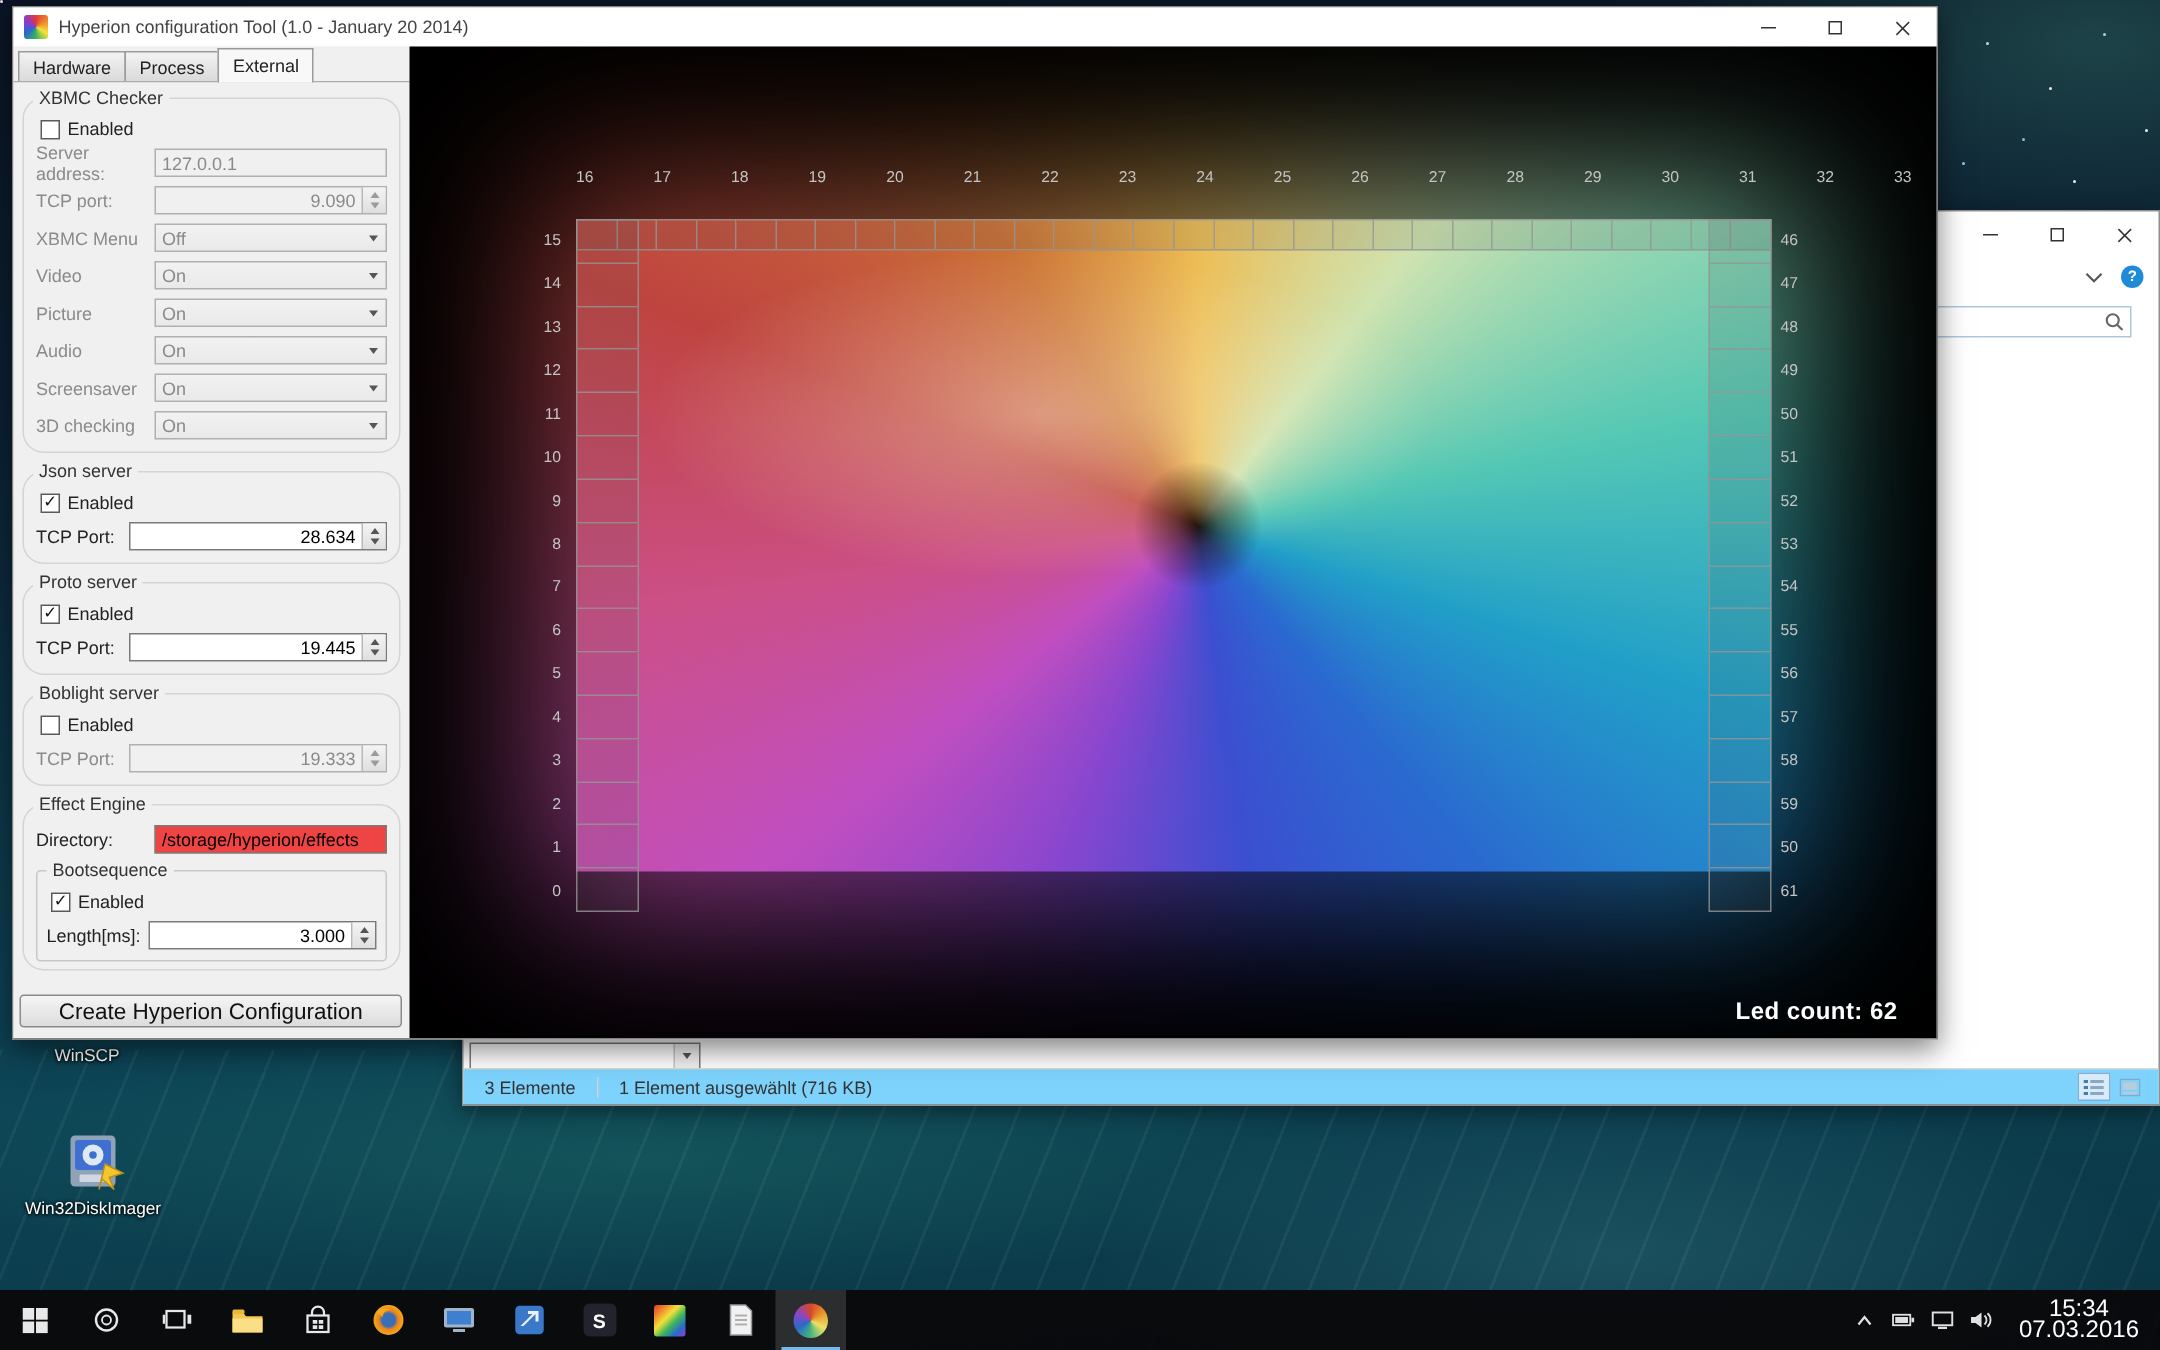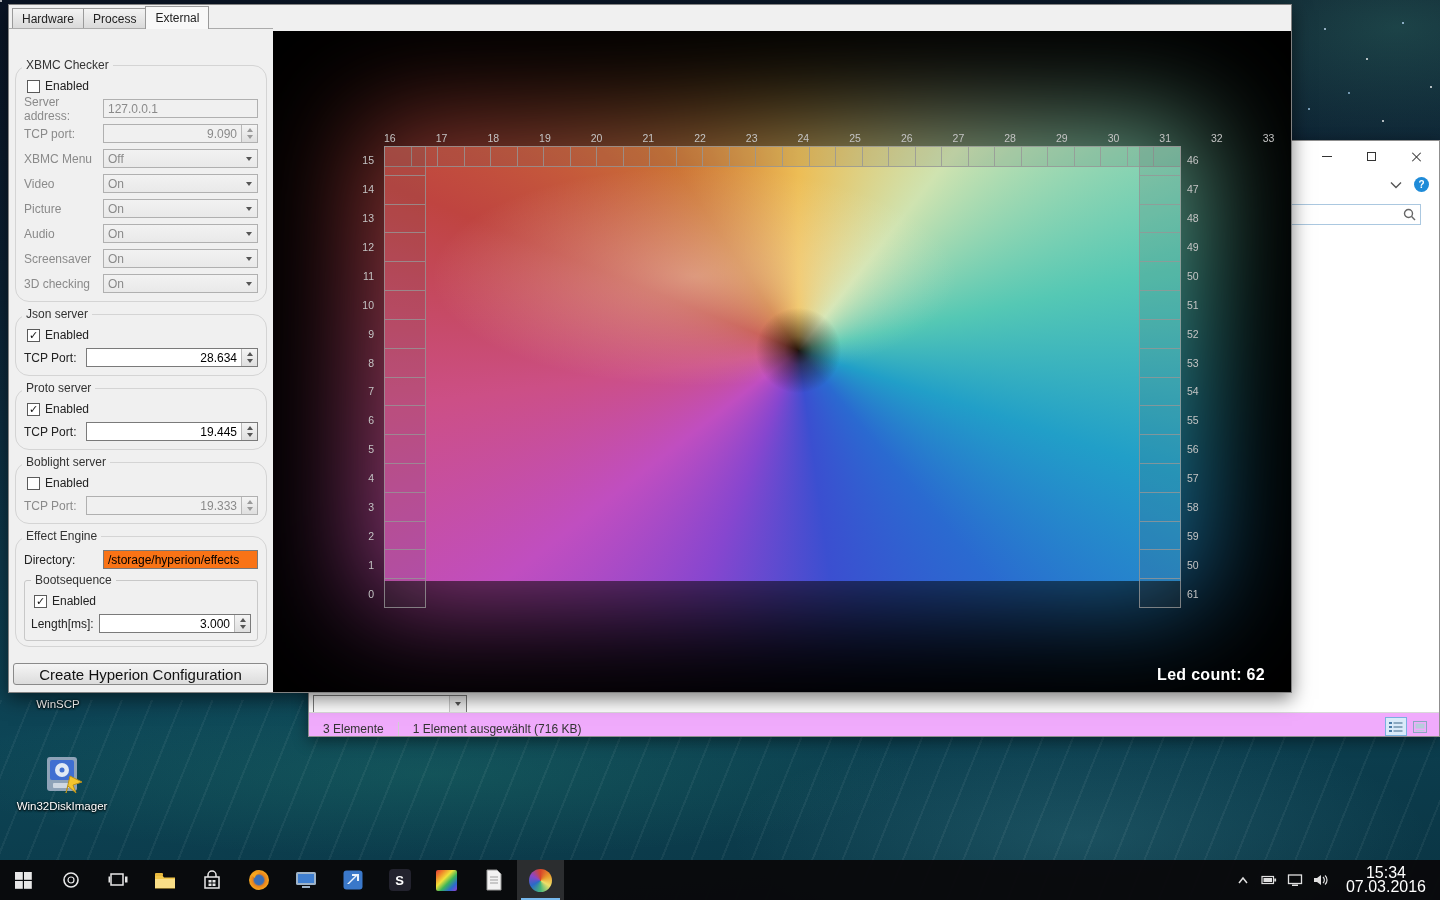--- a/index.html
+++ b/index.html
@@ -46,21 +46,21 @@
   .help-badge { width:15px; height:15px; border-radius:50%; background:#1f8bd8; color:#fff; font-size:10px;
     display:flex; align-items:center; justify-content:center; font-weight:bold; }
   .ex-search { position:absolute; top:63px; right:18px; width:254px; height:21px; border:1px solid #abc8e0;
     background:#fff; display:flex; align-items:center; padding:0 4px; }
   .ex-search input { flex:1; border:none; outline:none; font-size:12px; color:#333; font-family:"Liberation Sans",sans-serif; background:transparent; }
   .ex-combo { position:absolute; left:4px; top:554px; width:154px; height:18px; border:1px solid #7a7a7a; background:#fff; display:flex; }
   .ex-combo .spacer { flex:1; }
   .ex-combo .dropbtn { width:17px; border-left:1px solid #c8c8c8; background:#f0f0f0; display:flex; align-items:center; justify-content:center; }
   .caret-down { width:0; height:0; border-left:3.5px solid transparent; border-right:3.5px solid transparent; border-top:4px solid #555; }
   .ex-status { position:absolute; left:0; right:0; bottom:0; height:24px; border-top:1px solid #d9d9d9;
-    display:flex; align-items:flex-end; font-size:12px; color:#333; padding:0 8px 0 14px; background:#f0abfc; }
+    display:flex; align-items:center; font-size:12px; color:#333; padding:0 8px 0 14px; background:#7dd3fc; }
   .ex-status .sep { width:1px; height:14px; background:#d0d0d0; margin:0 14px; }
   .viewbtns { margin-left:auto; display:flex; gap:2px; }
   .viewbtn { width:22px; height:19px; display:flex; align-items:center; justify-content:center; border:1px solid transparent; }
   .viewbtn.active { background:#d9eaf9; border-color:#7ab0e0; }
 
   
   .hyp { position:absolute; z-index:3; left:8px; top:4px; width:1284px; height:689px;
     background:#f0f0f0; border:1px solid #828282; box-shadow:0 6px 18px rgba(0,0,0,.5); }
   .hyp-titlebar { height:26px; background:#fff; display:flex; align-items:center; padding-left:7px; gap:7px; }
   .hyp-appicon { width:16px; height:16px; border-radius:2px;
@@ -78,21 +78,21 @@
   .frow { display:flex; align-items:center; height:25px; }
   .chkrow { height:20px;align-items:center; }
   .lbl { width:79px; font-size:12px; color:#222; flex-shrink:0; }
   .lbl.w62 { width:62px; } .lbl.w68 { width:68px; }
   .dim { color:#8a8a8a; }
   .chk { width:13px; height:13px; border:1px solid #5a5a5a; background:#fff; margin:0 5px 0 3px;
     display:flex; align-items:center; justify-content:center; flex-shrink:0; }
   .chk .chkmark { display:none; font-size:11px; line-height:11px; color:#111; }
   .chk.checked .chkmark { display:block; }
   .chklbl { font-size:12px; color:#222; }
-  .txt { flex:1; height:19px; border:1px solid #7a7a7a; background:#f97316; font-size:12px; color:#000;
+  .txt { flex:1; height:19px; border:1px solid #7a7a7a; background:#ef4444; font-size:12px; color:#000;
     padding:0 4px; font-family:"Liberation Sans",sans-serif; min-width:0; }
   .txt.disabled { background:#f0f0f0; border-color:#b0b0b0; color:#8a8a8a; }
   .spin { flex:1; height:19px; border:1px solid #7a7a7a; background:#fff; display:flex; align-items:stretch; }
   .spin.disabled { background:#f0f0f0; border-color:#b0b0b0; }
   .spinval { flex:1; font-size:12px; color:#000; display:flex; align-items:center; justify-content:flex-end; padding-right:4px; }
   .spin.disabled .spinval { color:#8a8a8a; }
   .spinbtns { width:16px; border-left:1px solid #b8b8b8; background:linear-gradient(#f4f4f4,#dfdfdf);
     display:flex; flex-direction:column; align-items:center; justify-content:space-evenly; }
   .sa { display:block; width:0; height:0; }
   .sa.up { border-left:3px solid transparent; border-right:3px solid transparent; border-bottom:4px solid #555; }
@@ -118,21 +118,21 @@
       radial-gradient(ellipse 55% 42% at 39% 30%, rgba(255,246,218,0.42), rgba(255,246,218,0) 60%),
       conic-gradient(from 0deg at 52% 47%,
         #edbd55 0deg, #cfe3b0 38deg, #55c8b4 78deg, #219fc8 108deg, #2a6ad0 140deg,
         #3b4fd0 172deg, #8746cf 202deg, #c04ec0 232deg, #cc4f86 262deg,
         #bf4440 292deg, #cc7335 326deg, #edbd55 360deg);
   }
   .swirl-glow { position:absolute; left:86px; top:90px; width:847px; height:485px; filter:blur(55px); opacity:.7; }
   .swirl-img { position:absolute; left:111px; top:115px; width:797px; height:435px; }
   .led-strip-h { position:absolute; display:flex; }
   .led-strip-v { position:absolute; display:flex; flex-direction:column; }
-  .labels-top    { left:111px; top:99px;  width:797px; height:16px;gap:40px; }
+  .labels-top    { left:111px; top:79px;  width:797px; height:16px;gap:40px; }
   .cells-top     { left:111px; top:115px; width:797px; height:21px; }
   .cells-left    { left:111px; top:115px; width:42px;  height:462px; }
   .labels-left   { left:71px;  top:115px; width:36px;  height:462px; }
   .cells-right   { left:866px; top:115px; width:42px;  height:462px; }
   .labels-right  { left:912px; top:115px; width:32px;  height:462px; }
   .led-label { flex:1; font-size:10.5px; color:#c4c4c4; display:flex; align-items:center; justify-content:center; }
   .labels-left .led-label { justify-content:flex-end; padding-right:6px; }
   .labels-right .led-label { justify-content:flex-start; padding-left:2px; }
   .led-cell { flex:1; border:1px solid rgba(150,150,150,0.8); background:rgba(80,80,80,0.14); }
   .cells-top .led-cell:not(:first-child) { border-left:none; }
@@ -237,20 +237,35 @@
           <rect x="0.5" y="0.5" width="13" height="11" fill="none" stroke="#8aa8c0"></rect>
           <rect x="2.5" y="2.5" width="9" height="5" fill="#b8ccdc"></rect>
           <rect x="2.5" y="9" width="9" height="1.4" fill="#b8ccdc"></rect>
         </svg>
       </div>
     </div>
   </div>
 </div>
 
 <div class="hyp">
+  <div class="hyp-titlebar">
+    <i class="hyp-appicon"></i>
+    <span class="hyp-title">Hyperion configuration Tool (1.0 - January 20 2014)</span>
+    <div class="caps">
+      <div class="cap">
+          <i class="g-min"></i>
+        </div>
+      <div class="cap">
+          <i class="g-max"></i>
+        </div>
+      <div class="cap">
+          <i class="g-close"></i>
+        </div>
+    </div>
+  </div>
 
   <div class="tabbar">
     <div class="tab">Hardware</div>
     <div class="tab">Process</div>
     <div class="tab active">External</div>
   </div>
 
   <div class="panel">
 
     <div class="group">

